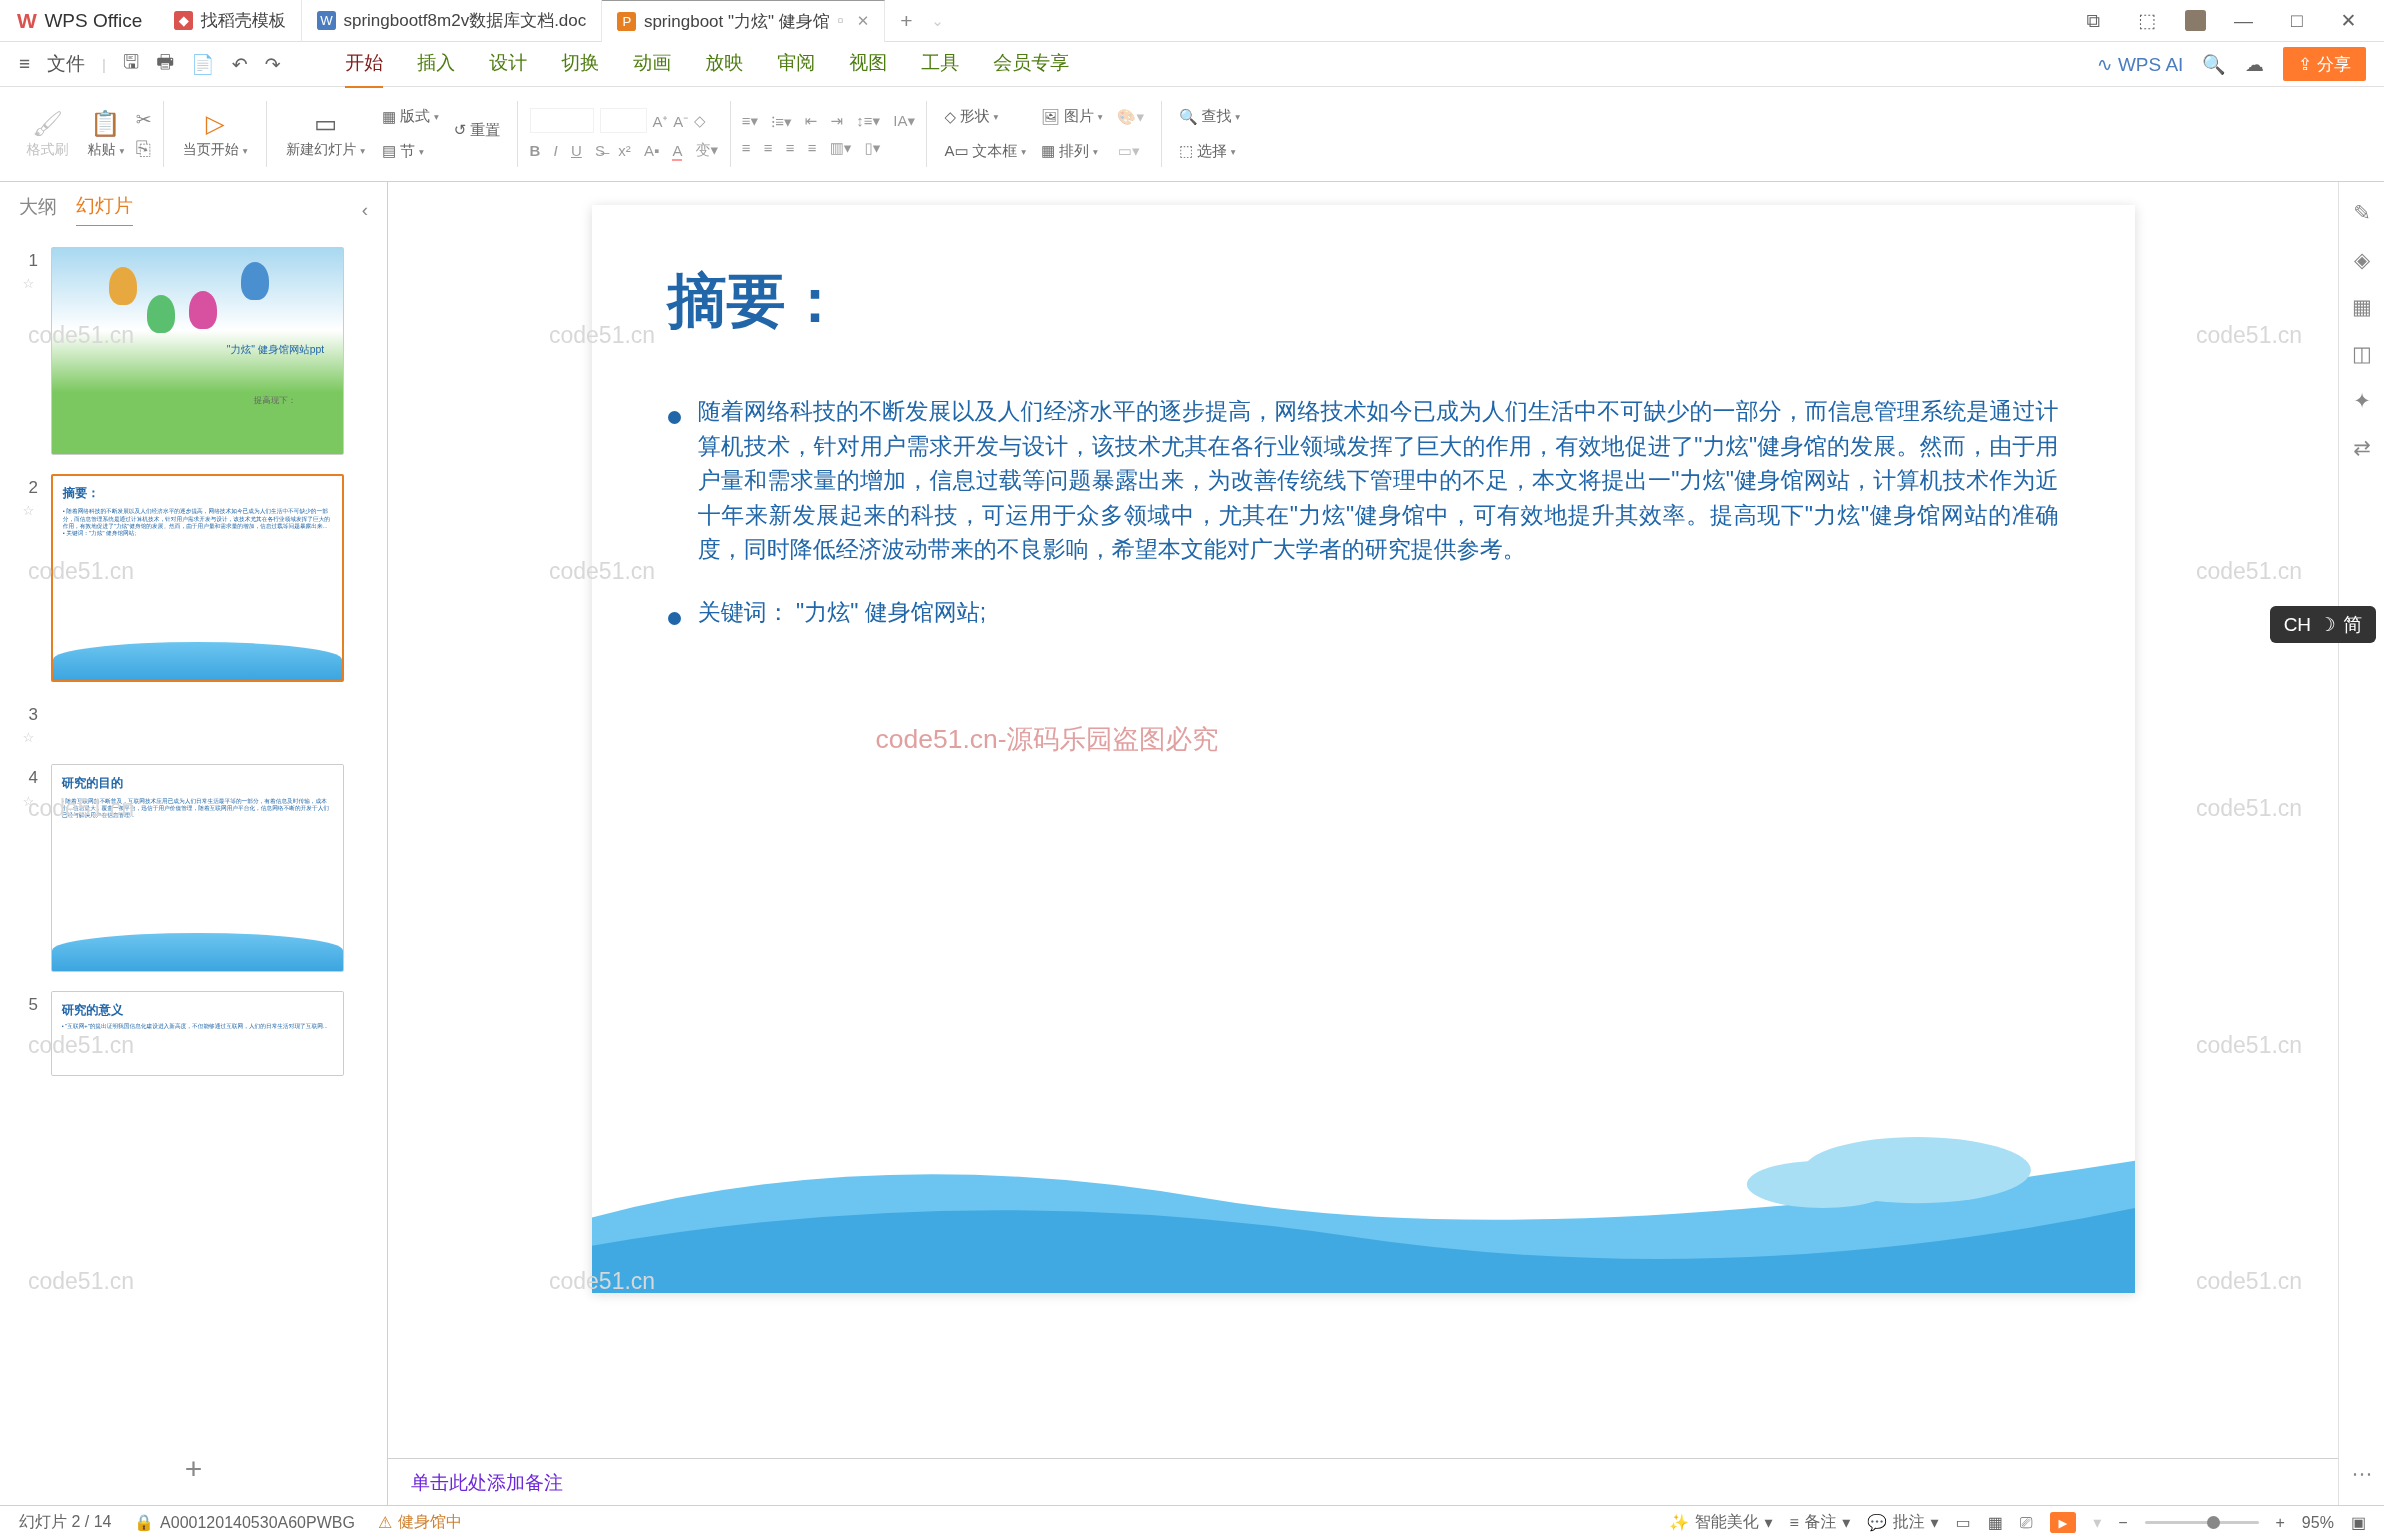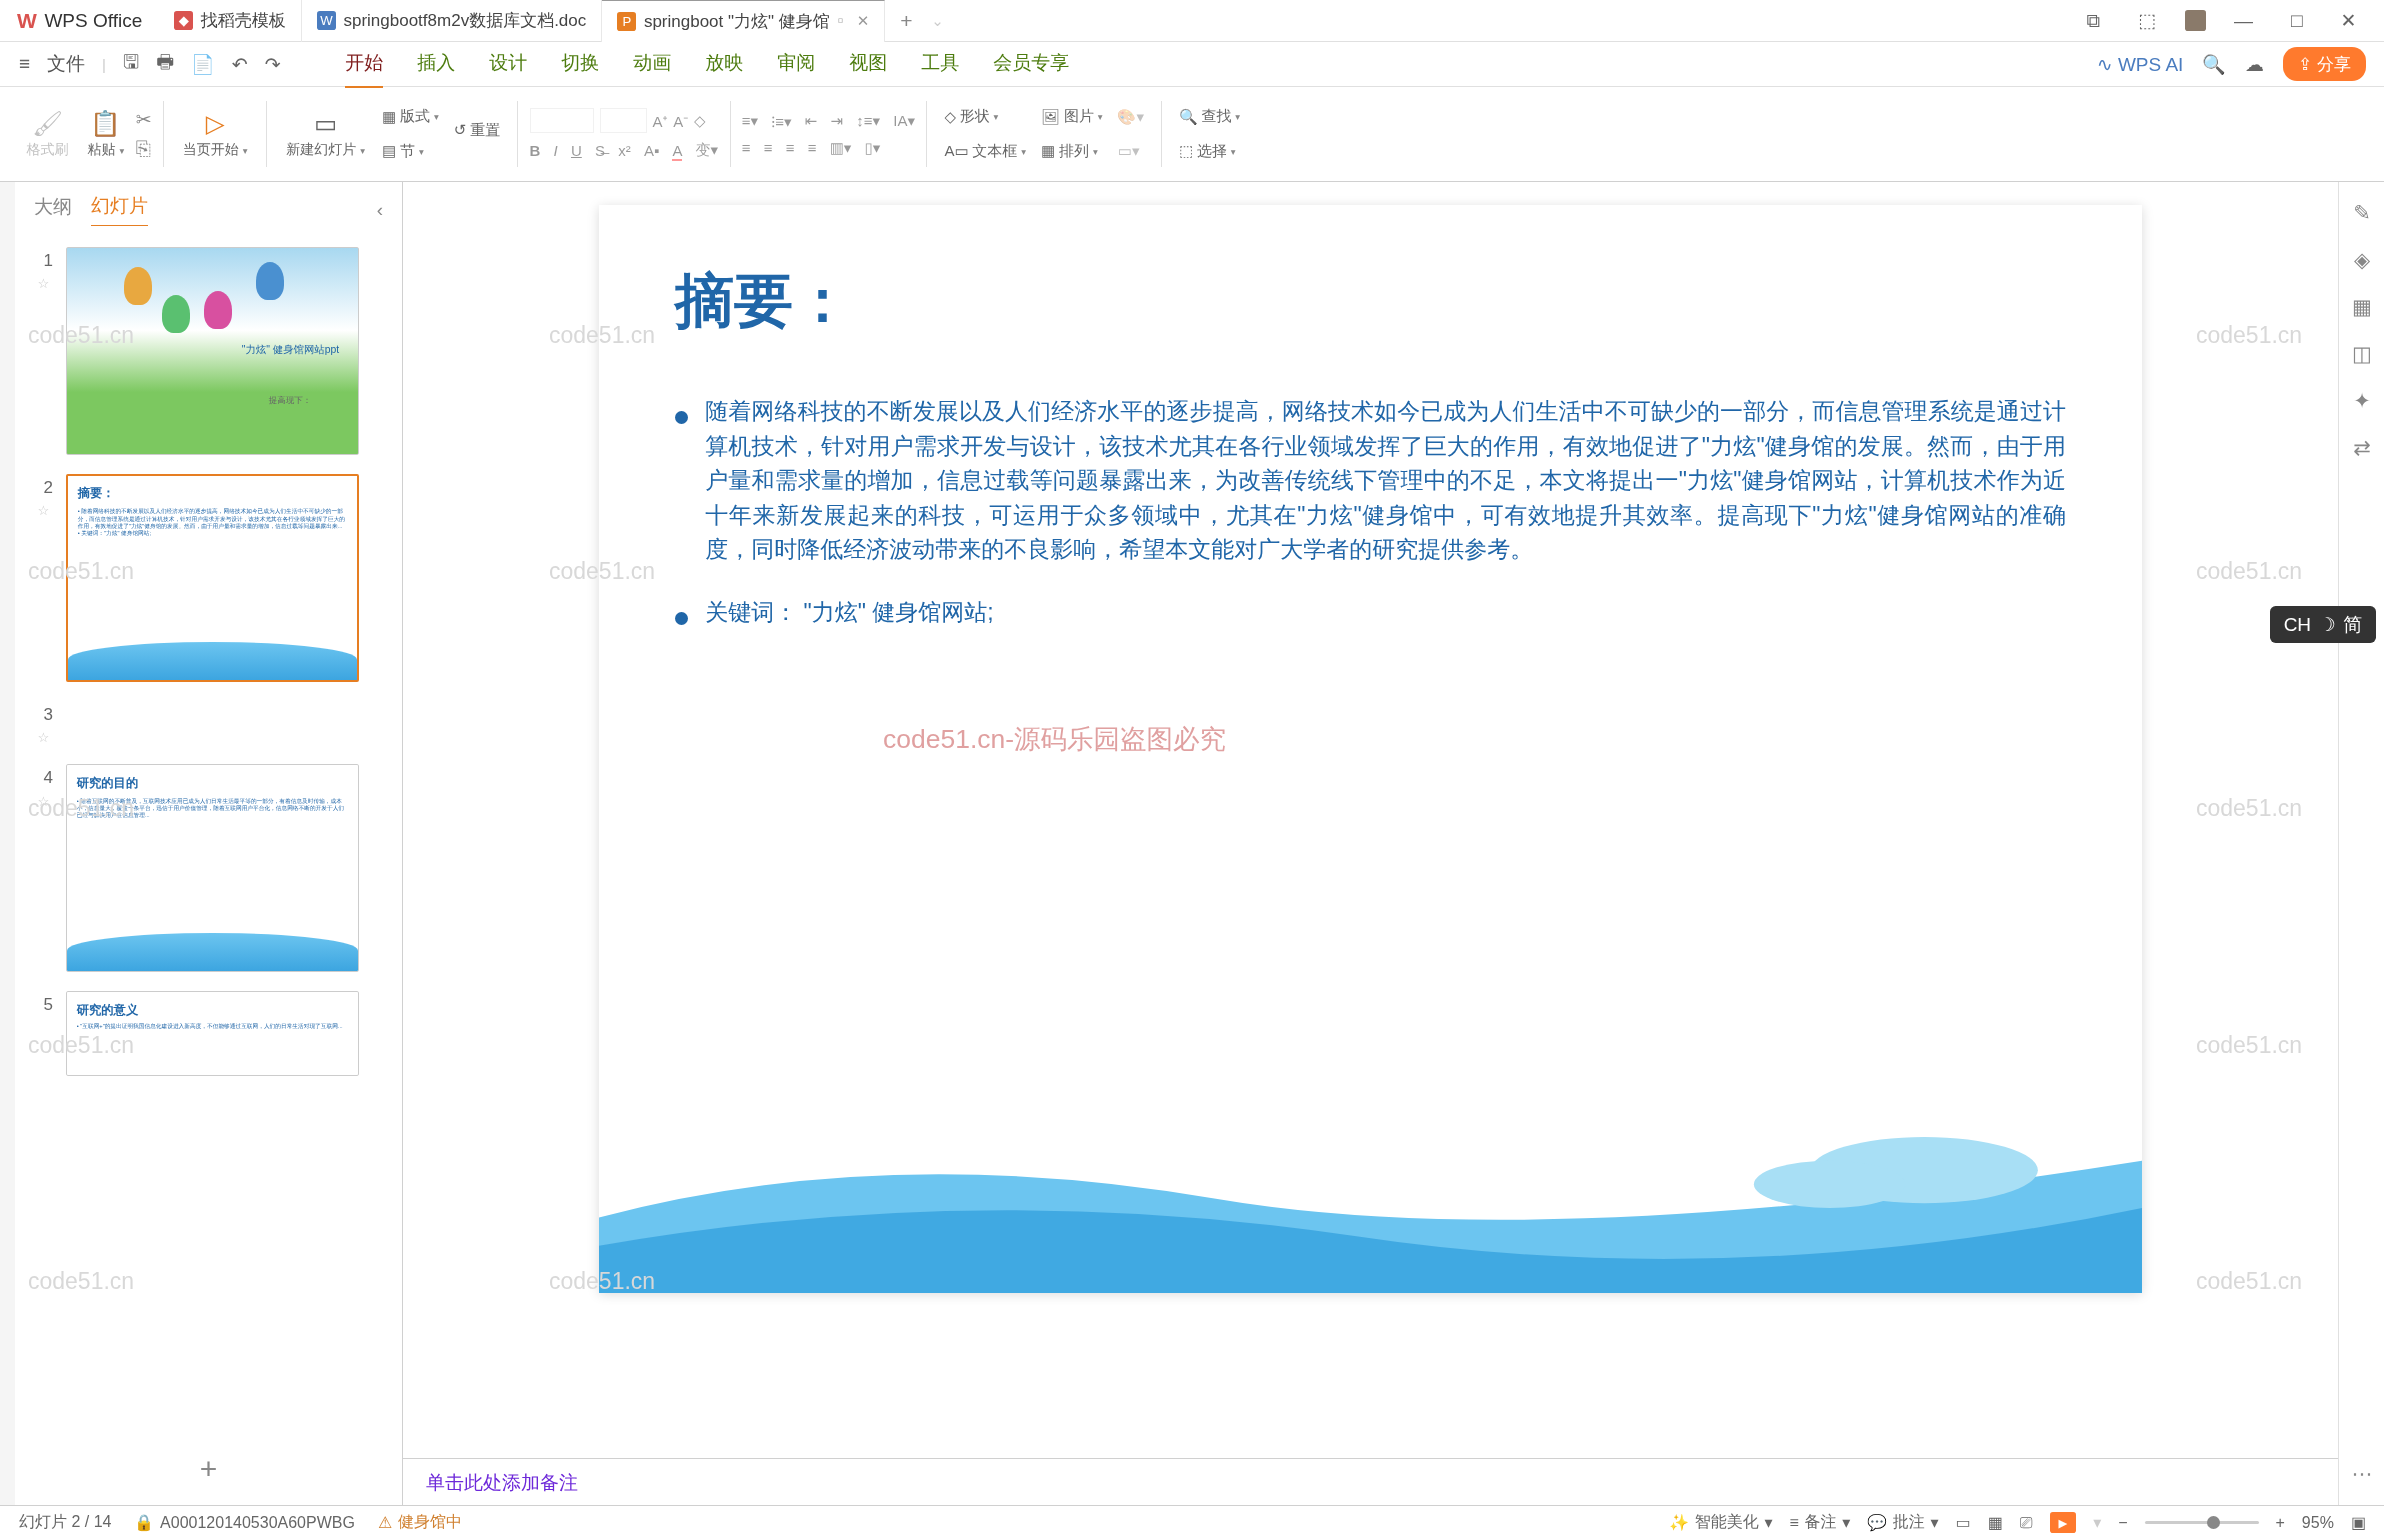--- a/index.html
+++ b/index.html
@@ -23,35 +23,35 @@
 
 
 .menubar { height: 45px; background: #fff; display: flex; align-items: center; padding: 0 19px; gap: 26.5px; border-bottom: 0.9px solid #e0e0e0; }
 .menubar-left { display: flex; align-items: center; gap: 17px; }
 .menu-icon { font-size: 19px; color: #666; cursor: pointer; }
 .menu-tabs { display: flex; gap: 34px; margin-left: 38px; }
 .menu-tab { font-size: 19px; color: #4d7c0f; cursor: pointer; padding: 9.5px 0; }
 .menu-tab.active { color: #7f1d1d; border-bottom: 2.8px solid #e67e22; font-weight: 500; }
 .menubar-right { margin-left: auto; display: flex; align-items: center; gap: 19px; }
 .wps-ai { color: #4a7cbf; font-weight: 500; font-size: 19px; }
-.share-btn { background: #ff7a2d; color: #fff; padding: 5.7px 15px; border-radius: 14px; font-size: 17px; cursor: pointer; }
+.share-btn { background: #ff7a2d; color: #fff; padding: 5.7px 15px; border-radius: 2px; font-size: 17px; cursor: pointer; }
 
 
 .ribbon { height: 95px; background: #fff; display: flex; align-items: center; padding: 0 19px; border-bottom: 0.9px solid #d0d0d0; gap: 3.8px; }
 .ribbon-group-row { display: flex; align-items: center; gap: 5.7px; }
 .ribbon-btn { display: flex; flex-direction: column; align-items: center; gap: 3.8px; font-size: 14px; color: #666; cursor: pointer; padding: 3.8px 7.6px; }
 .ribbon-btn.disabled { opacity: 0.4; }
 .ribbon-icon { font-size: 24.6px; color: #666; }
 .ribbon-sep { width: 0.9px; height: 66px; background: #e0e0e0; margin: 0 7.6px; }
 .ribbon-small { display: flex; align-items: center; gap: 3.8px; font-size: 15px; color: #666; cursor: pointer; padding: 3.8px 5.7px; }
 .ribbon-col { display: flex; flex-direction: column; gap: 7.6px; }
 .dropdown-arrow { font-size: 9.5px; color: #888; }
 
 
-.main { display: flex; height: calc(100% - 42px - 45px - 95px - 34px); padding-left: 15px; }
+.main { display: flex; height: calc(100% - 42px - 45px - 95px - 34px); }
 
 
 .sidebar { width: 388px; background: #fff; border-right: 0.9px solid #d0d0d0; display: flex; flex-direction: column; }
 .sidebar-tabs { display: flex; padding: 11.4px 19px; gap: 19px; align-items: center; }
 .sidebar-tab { font-size: 19px; color: #888; cursor: pointer; padding-bottom: 5.7px; }
 .sidebar-tab.active { color: #e67e22; border-bottom: 1.9px solid #e67e22; }
 .sidebar-collapse { margin-left: auto; color: #888; font-size: 19px; cursor: pointer; }
 .slides-list { flex: 1; overflow-y: auto; padding: 9.5px 19px; }
 .slide-item { display: flex; gap: 13.2px; margin-bottom: 19px; }
 .slide-num { width: 19px; font-size: 17px; color: #666; text-align: right; padding-top: 3.8px; }

